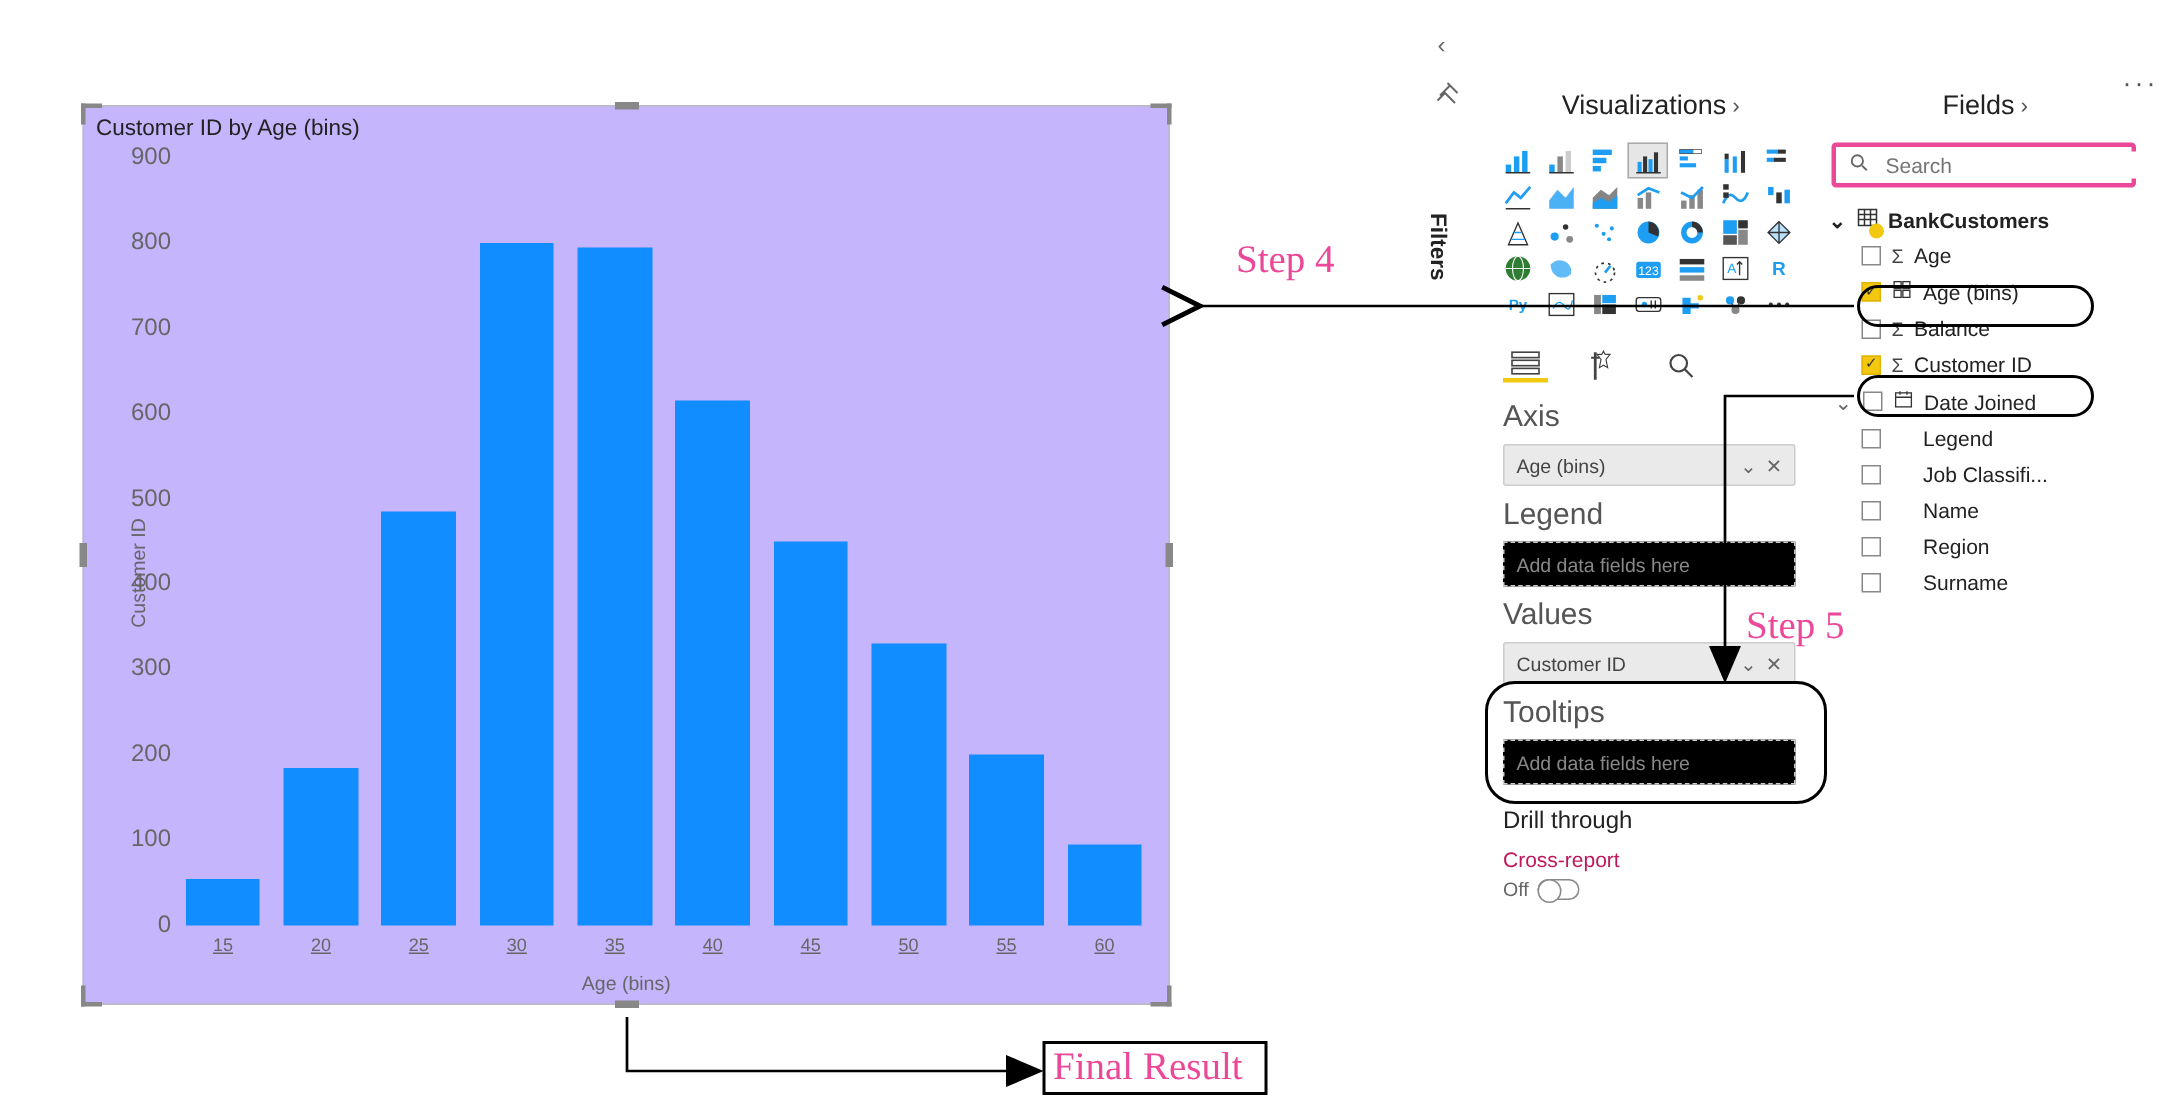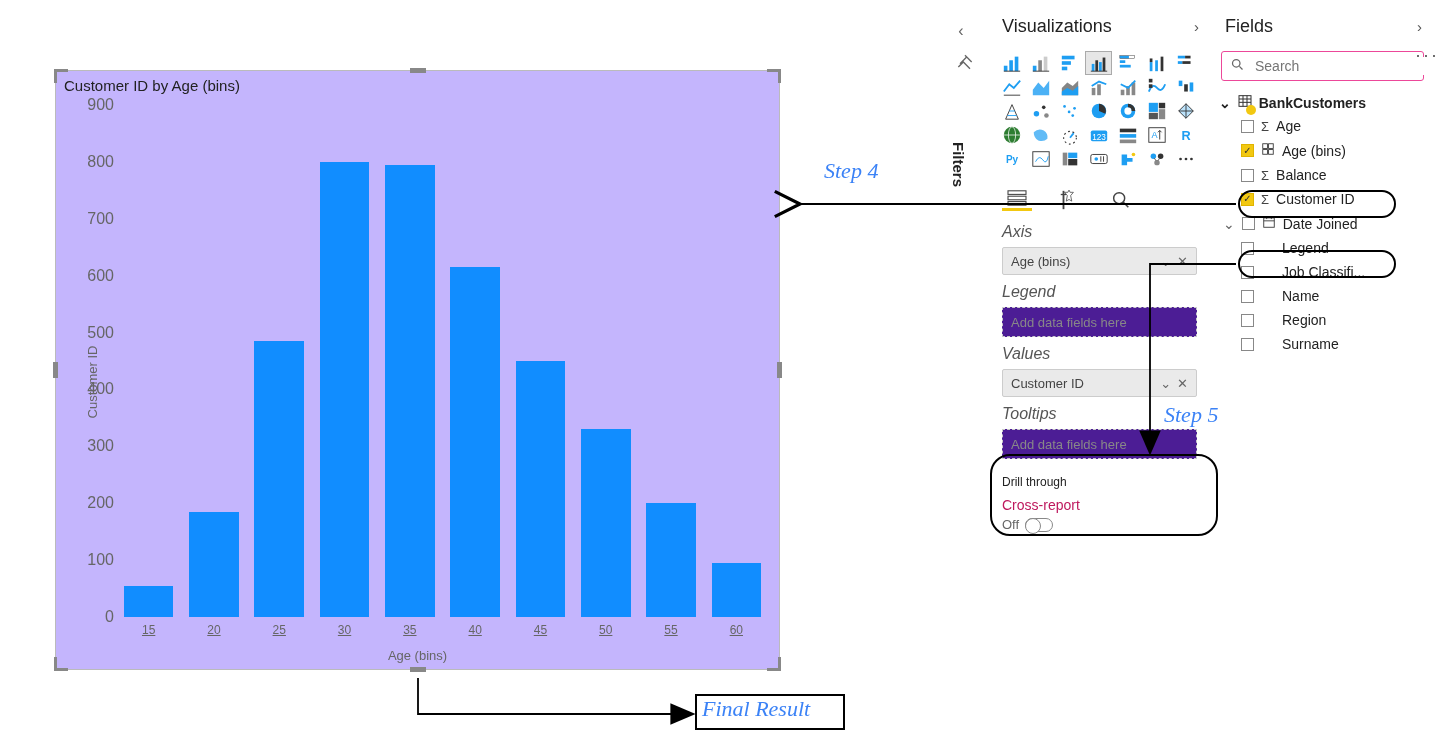--- a/index.html
+++ b/index.html
@@ -45,59 +45,59 @@
   .x-label { position:absolute; top:100%; left:0; right:0; text-align:center; font-size:12px; color:#666; margin-top:6px;text-decoration:underline;}
   .visual-actions { position:absolute; right:0; top:45px; display:flex; gap:12px; color:#555; font-size:18px;}
   .dots { letter-spacing:2px; }
 
   
   .collapse-btn { position:absolute; top:24px; width:22px; height:22px; display:flex; align-items:center; justify-content:center; font-size:16px; color:#666;}
   .filters-rail { position:absolute; left:950px; top:20px; width:30px; }
   .filters-label { writing-mode:vertical-rl; text-orientation:mixed; font-size:15px; font-weight:600; color:#222; margin-top:50px;}
   .viz-panel { position:absolute; left:992px; top:10px; width:215px; }
   .fields-panel { position:absolute; left:1215px; top:10px; width:215px; }
-  .panel-head { display:flex; justify-content:space-between; align-items:center; padding:6px 4px 14px 10px; }
+  .panel-head { display:flex; justify-content:center; align-items:center; padding:6px 4px 14px 10px;margin-top:44px; }
   .panel-title { font-size:18px; color:#222;}
   .chev { font-size:15px; color:#555; padding:0 4px;}
 
   .viz-grid { display:grid; grid-template-columns:repeat(7,27px); grid-auto-rows:24px; gap:0 2px; padding:0 6px 10px 6px;}
   .viz-icon { width:27px; height:24px; display:flex; align-items:center; justify-content:center; }
   .viz-icon svg { width:22px; height:20px; }
   .viz-icon.sel { background:#e6e6e6; border:1px solid #aaa;}
 
   .mode-tabs { display:flex; gap:22px; padding:8px 10px 4px;}
   .mode-tabs .tab { width:30px; display:flex; flex-direction:column; align-items:center; gap:2px; color:#555;}
   .mode-tabs .tab.sel { border-bottom:3px solid #F2C811;}
 
   .well-section { padding:8px 10px 0 10px;}
-  .well-label { font-size:16px; color:#555; margin-bottom:6px;font-style:italic;}
+  .well-label { font-size:20px; color:#555; margin-bottom:6px;}
   .well-field { border:1px solid #ccc; background:#eaeaea; border-radius:2px; height:28px; display:flex; align-items:center; justify-content:space-between; padding:0 8px; font-size:13px; color:#444;}
-  .well-empty { border:1px dashed #ccc; background:#4c1d95; color:#888; height:30px; display:flex; align-items:center; padding:0 8px; font-size:13px;}
+  .well-empty { border:1px dashed #ccc; background:#000000; color:#888; height:30px; display:flex; align-items:center; padding:0 8px; font-size:13px;}
   .well-actions { display:flex; gap:6px; color:#666; }
-  .drill-title { font-size:12px; padding:16px 10px 8px;}
+  .drill-title { font-size:16px; padding:16px 10px 8px;}
   .crossreport { font-size:14px; color:#be185d; padding:0 10px 4px;}
   .toggle-off { display:flex; align-items:center; gap:6px; color:#666; padding:0 10px; font-size:13px;}
   .switch-off { width:28px; height:14px; border:1.5px solid #888; border-radius:8px; position:relative;}
   .switch-off::after { content:""; position:absolute; left:-1px; top:-1px; width:14px; height:14px; border-radius:50%; border:1.5px solid #888; background:#fff;}
 
   
-  .search-box { margin:0 6px 10px; border:1px solid #ec4899; border-radius:3px; height:30px; display:flex; align-items:center; gap:8px; padding:0 8px; color:#666;}
+  .search-box { margin:0 6px 10px; border:3px solid #ec4899; border-radius:3px; height:30px; display:flex; align-items:center; gap:8px; padding:0 8px; color:#666;}
   .search-box input { border:none; outline:none; font-size:14px; flex:1;}
   .table-head { display:flex; align-items:center; gap:6px; padding:2px 4px; font-weight:600; font-size:14px;}
   .table-head .table-icon-wrap { position:relative; }
   .table-head .check-badge { position:absolute; right:-3px; bottom:-3px; width:10px; height:10px; background:#F2C811; border-radius:50%; }
   .field-row { display:flex; align-items:center; gap:7px; padding:4px 4px 4px 26px; font-size:14px;}
   .field-row .cbox { width:13px; height:13px; border:1px solid #888; background:#fff; display:inline-flex; align-items:center; justify-content:center; }
   .field-row.checked .cbox { background:#F2C811; border-color:#E0B400;}
   .field-row.checked .cbox::after { content:"✓"; font-size:10px; color:#333; line-height:1;}
   .sigma { font-family: "Segoe UI", sans-serif; font-size:13px; color:#444;}
   .group-ico svg, .date-ico svg { width:14px; height:14px; }
 
   
-  .ann { position:absolute; color:#3b82f6; font-family:"Times New Roman",serif; font-size:22px;font-style:italic;}
+  .ann { position:absolute; color:#ec4899; font-family:"Times New Roman",serif; font-size:26px;}
   .callout { position:absolute; border:2px solid #000; border-radius:12px;}
   svg.overlay { position:absolute; left:0; top:0; pointer-events:none; }
 </style>
 </head>
 <body>
 
 <div class="visual-actions">
   <span><svg viewBox="0 0 24 24" fill="none" stroke="#555" stroke-width="1.6">
         <path d="M3 5h18l-7 8v6l-4-2v-4L3 5z"></path>
       </svg></span>

